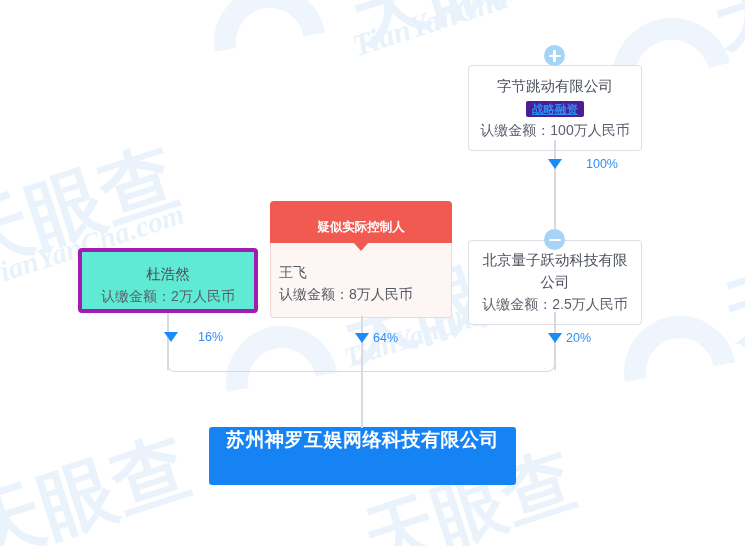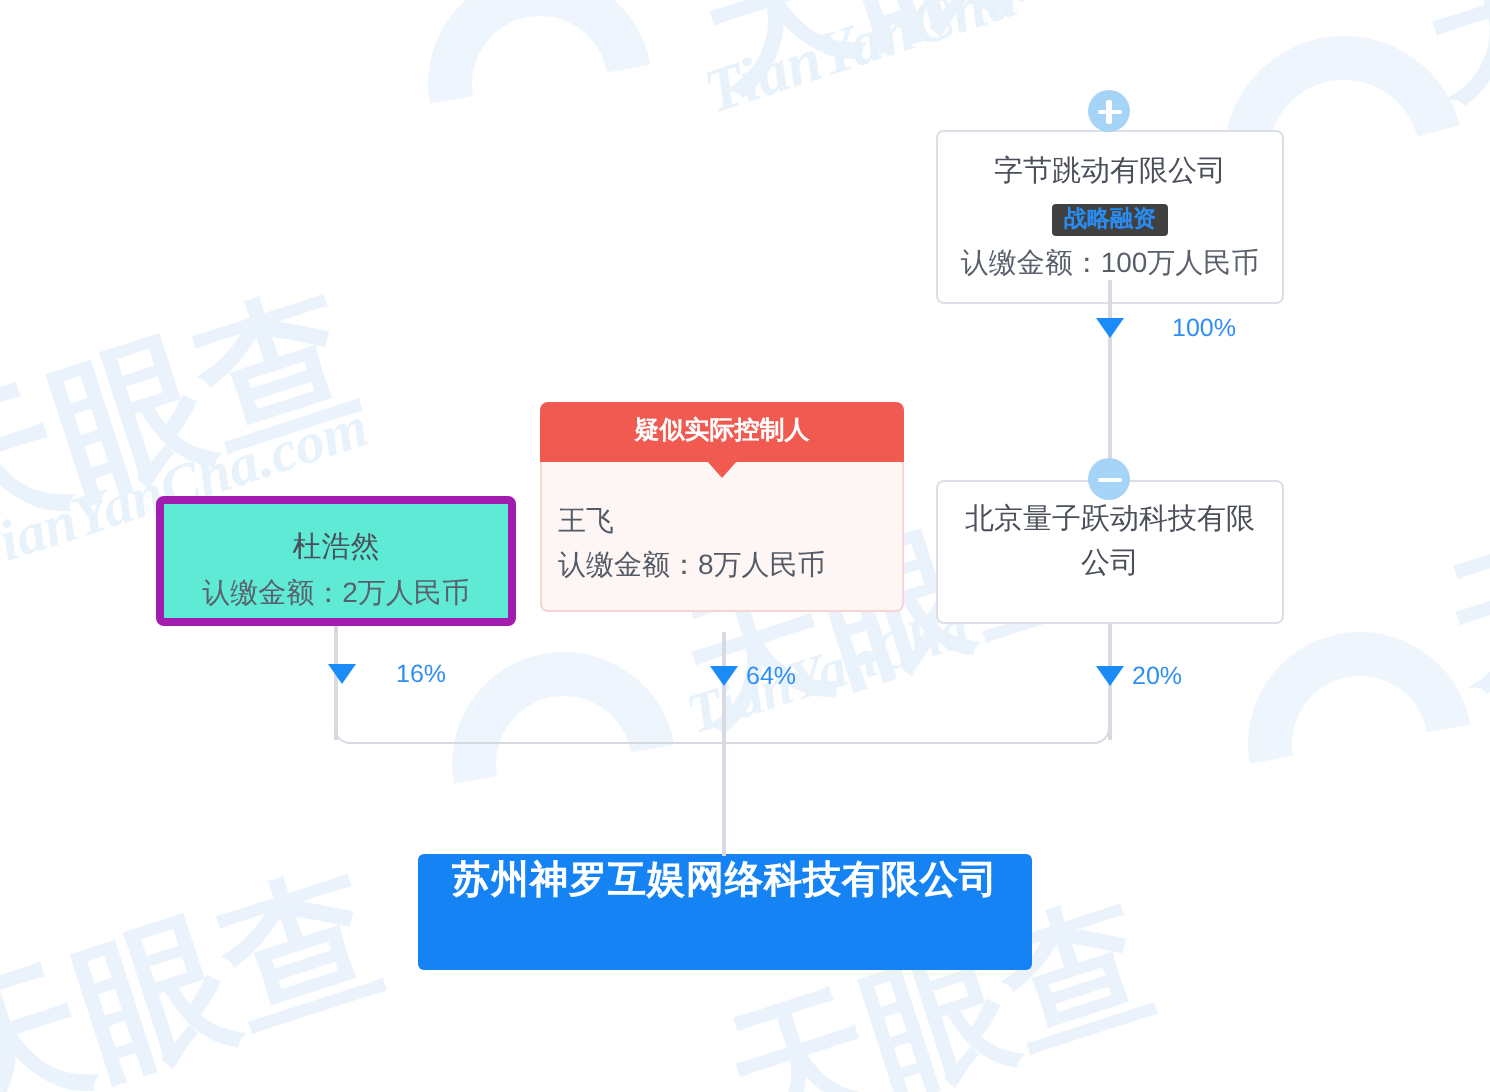--- a/index.html
+++ b/index.html
@@ -69,28 +69,29 @@
   }
   .node .nm { color: #4a4f59; font-size: 14.5px; }
   .node .amt { color: #5a606b; font-size: 14px; }
 
   
   #node-bytedance {
     left: 468px; top: 65px; width: 174px; min-height: 75px;
   }
   .badge {
     display: inline-block;
-    background: #404040;
+    background: #4c1d95;
     color: #2a8cf0;
     font-size: 11.5px;
     line-height: 16px;
     padding: 0 6px;
     border-radius: 2px;
     margin: 2px 0 2px;
     font-weight: bold;
+    text-decoration: underline;
   }
 
   
   #node-quantum {
     left: 468px; top: 240px; width: 174px; min-height: 72px;
     padding-top: 8px;
   }
 
   
   #node-du {
@@ -106,21 +107,21 @@
     left: 270px; top: 201px; width: 182px;
   }
   #node-wang-header {
     background: #f05a50;
     color: #ffffff;
     border-radius: 4px 4px 0 0;
     text-align: center;
     font-size: 12.5px;
     font-weight: bold;
     line-height: 19px;
-    padding: 5px 4px 6px;
+    padding: 17px 4px 6px;
     position: relative;
   }
   #node-wang-header .notch {
     position: absolute;
     left: 50%;
     bottom: -8px;
     margin-left: -8px;
     width: 0; height: 0;
     border-left: 8px solid transparent;
     border-right: 8px solid transparent;
@@ -279,20 +280,21 @@
   <div class="toggle" id="toggle-quantum"></div>
 
   <div class="node" id="node-bytedance">
     <div class="nm">字节跳动有限公司</div>
     <div><span class="badge">战略融资</span></div>
     <div class="amt">认缴金额：100万人民币</div>
   </div>
 
   <div class="node" id="node-quantum">
     <div class="nm">北京量子跃动科技有限公司</div>
+    <div class="amt">认缴金额：2.5万人民币</div>
   </div>
 
   <div class="node" id="node-du">
     <div class="nm">杜浩然</div>
     <div class="amt">认缴金额：2万人民币</div>
   </div>
 
   <div id="node-wang-wrap">
     <div id="node-wang-header">
       <div>疑似实际控制人</div>

